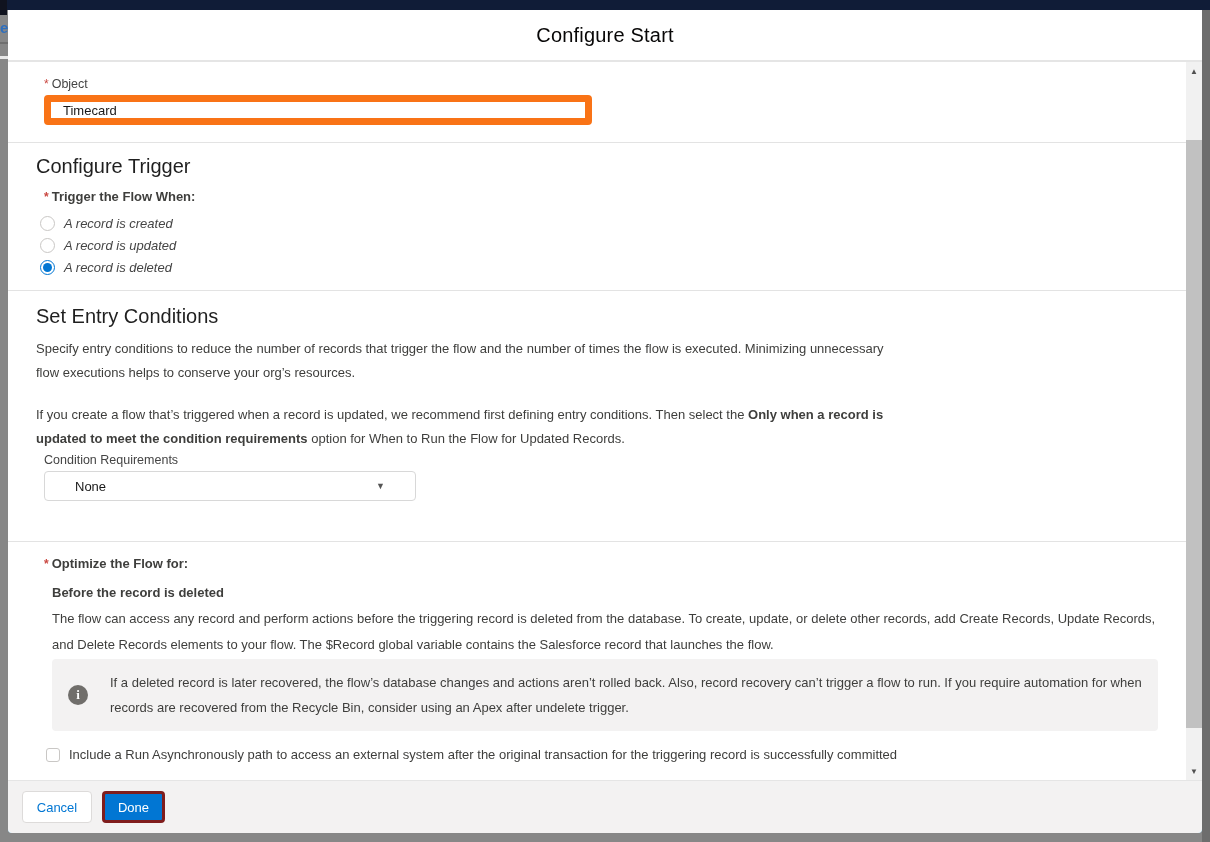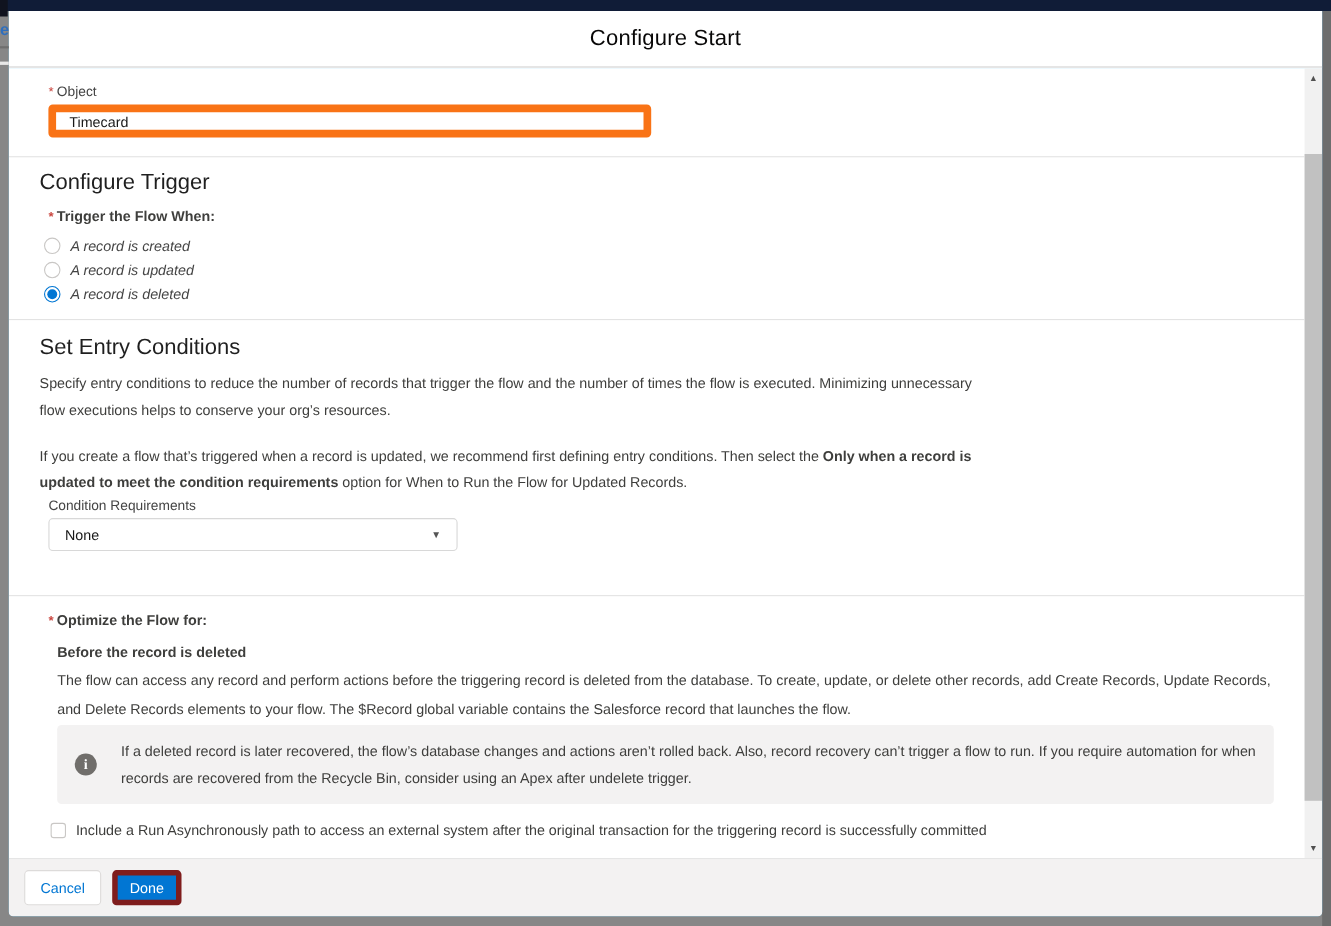--- a/index.html
+++ b/index.html
@@ -40,21 +40,21 @@
   .radio-circle.selected { border-color:#0176d3; }
   .radio-circle.selected::after { content:""; position:absolute; left:2px; top:2px; right:2px; bottom:2px; background:#0176d3; border-radius:50%; }
   .radio-label { font-size:13px; color:#444; }
 
   .entry-section { padding:12px 24px 40px 28px; }
   .body-text { font-size:13px; color:#3e3e3c; line-height:24px; }
   .entry-section .p1 { margin-top:8px; max-width:852px; }
   .entry-section .p2 { margin-top:18px; max-width:882px; }
   .cond-label { display:block; margin:2px 0 0 8px; font-size:12.5px; color:#444; }
   .combobox { margin:4px 0 0 8px; width:372px; height:30px; border:1px solid #d8d8d8; border-radius:4px;
-              display:flex; align-items:center; justify-content:space-between; padding:0 14px; background:#fff; cursor:pointer; }
+              display:flex; align-items:center; justify-content:space-between; padding:0 30px; background:#fff; cursor:pointer; }
   .combobox-value { font-size:13px; color:#181818; }
   .dropdown-arrow { color:#555; font-size:9px; }
 
   .optimize-section { padding:14px 8px 7px 36px; }
   .opt-label { font-size:13px; font-weight:bold; color:#3e3e3c; }
   .opt-sub { font-size:13px; font-weight:bold; color:#3e3e3c; margin:14px 0 0 8px; }
   .opt-body { margin:6px 0 0 8px; max-width:1115px; line-height:26px; }
   .info-box { margin:1px 20px 0 8px; background:#f3f2f2; border-radius:4px; display:flex; align-items:center;
               gap:22px; padding:11px 16px; }
   .info-icon { width:20px; height:20px; border-radius:50%; background:#706e6b; color:#fff; font-size:13px;
@@ -68,21 +68,21 @@
   .scroll-arrow { position:absolute; left:0; width:16px; height:16px; display:flex; align-items:center;
                   justify-content:center; color:#505050; font-size:8px; cursor:pointer; }
   .scroll-up { top:1px; }
   .scroll-down { bottom:1px; }
   .scroll-thumb { position:absolute; left:0; top:78px; width:16px; height:588px; background:#c1c1c1; cursor:grab; }
 
   .modal-footer { flex:0 0 53px; background:#f3f2f2; border-top:1px solid #e5e5e5; display:flex; align-items:center;
                   justify-content:flex-start; gap:10px; padding:0 14px; }
   .btn { height:32px; border-radius:4px; font-size:13px; display:flex; align-items:center; justify-content:center; cursor:pointer; }
   .btn-cancel { width:70px; background:#fff; border:1px solid #dddbda; color:#0176d3; }
-  .btn-done { width:63px; background:#0176d3; border:5px solid #7f1d1d; color:#fff; }
+  .btn-done { width:63px; background:#0176d3; border:3px solid #7f1d1d; color:#fff; }
 </style>
 </head>
 <body>
 
 <div class="top-bar"></div>
 <div class="corner-notch"></div>
 <span class="bg-edge-text">e</span>
 <div class="bg-edge-line"></div>
 <div class="bg-edge-line2"></div>
 <div class="right-strip"></div>

